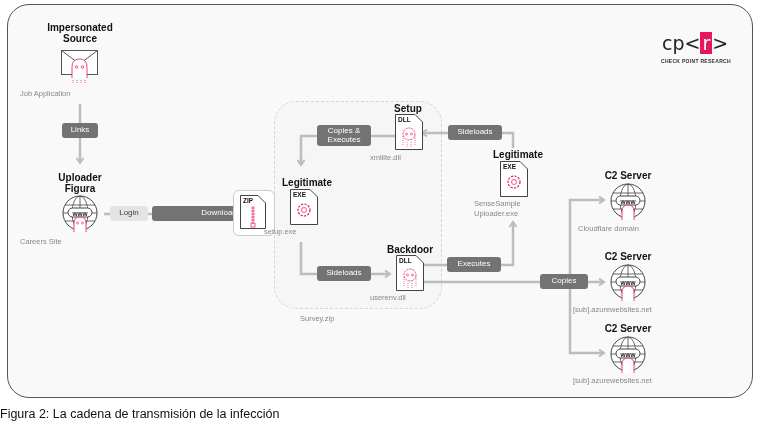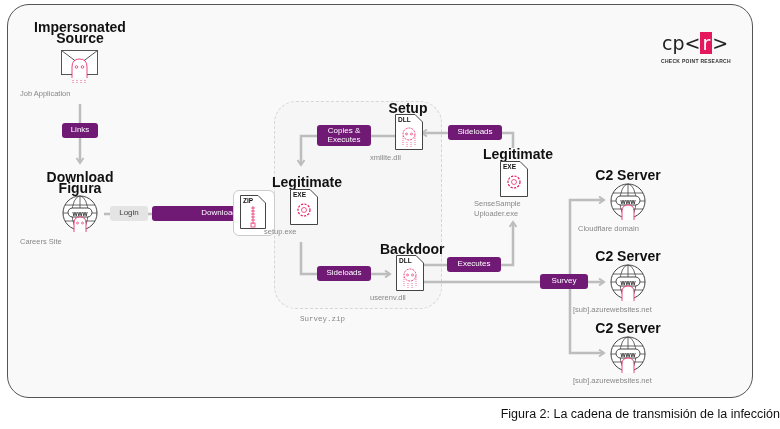--- a/index.html
+++ b/index.html
@@ -1,37 +1,37 @@
 <!DOCTYPE html>
 <html><head>
   <meta charset="utf-8">
   <style>
     html, body { margin: 0; padding: 0; background: #ffffff; }
     body { width: 780px; height: 429px; position: relative; overflow: hidden; font-family: "Liberation Sans", sans-serif; }
     .card { position: absolute; left: 7px; top: 4px; width: 744px; height: 392px; background: #f9f9f9; border: 1px solid #555; border-radius: 22px; }
     .abs { position: absolute; }
-    .title { font-weight: bold; font-size: 14px; color: #111; text-align: center; line-height: 11px; }
+    .title { font-weight: bold; font-size: 10px; color: #111; text-align: center; line-height: 11px; }
     .sub { font-size: 7.5px; color: #888; text-align: left; line-height: 10px; }
-    .pill { position: absolute; background: #701a75; color: #fff; font-size: 8px; border-radius: 3px; text-align: center; line-height: 1.1; display: flex; align-items: center; justify-content: center; }
+    .pill { position: absolute; background: #737373; color: #fff; font-size: 8px; border-radius: 3px; text-align: center; line-height: 1.1; display: flex; align-items: center; justify-content: center; }
     .pill.grey { background: #e4e4e4; color: #444; }
-    .caption { position: absolute; left: 0; width: 780px; top: 407px; text-align: right; font-size: 12.5px; color: #111; }
+    .caption { position: absolute; left: 0; width: 780px; top: 407px; text-align: left; font-size: 12.5px; color: #111; }
     .zone { position: absolute; left: 274px; top: 101px; width: 166px; height: 206px; border: 1px dashed #d6d6d6; border-radius: 22px; background: #f6f6f6; }
     .ziptile { position: absolute; left: 233px; top: 190px; width: 40px; height: 44px; border: 1px solid #ccc; border-radius: 6px; background: #fff; }
     svg.lines { position: absolute; left: 0; top: 0; }
     .logo { position: absolute; left: 662px; top: 32px; font-family: "DejaVu Sans", sans-serif; font-size: 19px; color: #222; letter-spacing: 0px; }
     .logo .r { background: #e6185d; color: #fff; padding: 0 2px; }
     .logo-sub { position: absolute; left: 661px; top: 58px; font-size: 5px; font-weight: bold; color: #333; letter-spacing: 0.3px; }
   </style>
 </head>
 <body>
 
 <div class="card"></div>
 
 <div class="zone"></div>
-<div class="abs sub" style="left:300px;top:314px;width:110px;font-family:Liberation Mono, monospace;">Survey.zip</div>
+<div class="abs sub" style="left:300px;top:314px;width:110px;">Survey.zip</div>
 
 <svg class="lines" width="780" height="429">
   <defs>
     <marker id="ah" markerWidth="8" markerHeight="8" refX="6" refY="4" orient="auto" markerUnits="userSpaceOnUse">
       <path d="M1,0.5 L6,4 L1,7.5" fill="none" stroke="#bdbdbd" stroke-width="2"></path>
     </marker>
   </defs>
   <g stroke="#bdbdbd" stroke-width="2.5" fill="none">
     <path d="M80,104 L80,163" marker-end="url(#ah)"></path>
     <path d="M104,214 L225,214" marker-end="url(#ah)"></path>
@@ -57,21 +57,21 @@
   <path d="M0.5,0.5 L18.5,14 L36.5,0.5" fill="none" stroke="#555"></path>
   <path d="M11,28 L11,17 Q11,9 18.5,9 Q26,9 26,17 L26,28" fill="#fff" stroke="#e6185d" stroke-width="0.8"></path>
   <circle cx="15.5" cy="17" r="1.3" fill="none" stroke="#e6185d" stroke-width="0.7"></circle>
   <circle cx="21.5" cy="17" r="1.3" fill="none" stroke="#e6185d" stroke-width="0.7"></circle>
   <path d="M12,30 L12,33 M16,30 L16,33 M20,30 L20,33 M24,30 L24,33" stroke="#e6185d" stroke-width="0.7" stroke-dasharray="1,1"></path>
 </svg>
 <div class="abs sub" style="left:20px;top:89px;width:120px;">Job Application</div>
 <div class="pill" style="left:62px;top:123px;width:36px;height:15px;">Links</div>
 
 <div class="abs title" style="left:30px;top:172px;width:100px;">
-  <div>Download</div>
+  <div>Uploader</div>
   <div>Figura</div>
 </div>
 <svg class="abs" style="left:61px;top:194px" width="38" height="40">
   <circle cx="19" cy="19" r="17" fill="#fff" stroke="#444" stroke-width="1"></circle>
   <ellipse cx="19" cy="19" rx="8" ry="17" fill="none" stroke="#444" stroke-width="0.8"></ellipse>
   <path d="M4,11 L34,11 M2,19 L36,19 M4,27 L34,27 M19,2 L19,36" stroke="#444" stroke-width="0.8"></path>
   <rect x="7" y="14" width="24" height="9" rx="4.5" fill="#fff" stroke="#444"></rect>
   <text x="19" y="21.5" font-size="6.5" font-weight="bold" text-anchor="middle" fill="#222" font-family="Liberation Sans, sans-serif">www</text>
   <path d="M13,38 L13,29 Q13,23 19,23 Q25,23 25,29 L25,38" fill="#fff" stroke="#e6185d" stroke-width="0.8"></path>
   <circle cx="16.5" cy="29" r="1" fill="none" stroke="#e6185d" stroke-width="0.6"></circle>
@@ -133,21 +133,21 @@
   <text x="3" y="8" font-size="6.5" font-weight="bold" fill="#111" font-family="Liberation Sans, sans-serif">EXE</text>
   <circle cx="14" cy="21" r="6" fill="none" stroke="#e6185d" stroke-width="1.2" stroke-dasharray="2.2,1.3"></circle>
   <circle cx="14" cy="21" r="2.5" fill="none" stroke="#e6185d" stroke-width="0.7"></circle>
 </svg>
 <div class="abs sub" style="left:474px;top:199px;width:88px;">
   <div>SenseSample</div>
   <div>Uploader.exe</div>
 </div>
 <div class="pill" style="left:448px;top:125px;width:54px;height:15px;">Sideloads</div>
 <div class="pill" style="left:447px;top:257px;width:54px;height:15px;">Executes</div>
-<div class="pill" style="left:540px;top:274px;width:48px;height:15px;">Survey</div>
+<div class="pill" style="left:540px;top:274px;width:48px;height:15px;">Copies</div>
 
 <div class="abs title" style="left:588px;top:170px;width:80px;">C2 Server</div>
 <svg class="abs" style="left:609px;top:182px" width="38" height="40">
   <circle cx="19" cy="19" r="17" fill="#fff" stroke="#444"></circle>
   <ellipse cx="19" cy="19" rx="8" ry="17" fill="none" stroke="#444" stroke-width="0.8"></ellipse>
   <path d="M4,11 L34,11 M2,19 L36,19 M4,27 L34,27 M19,2 L19,36" stroke="#444" stroke-width="0.8"></path>
   <rect x="7" y="14" width="24" height="9" rx="4.5" fill="#fff" stroke="#444"></rect>
   <text x="19" y="21.5" font-size="6.5" font-weight="bold" text-anchor="middle" fill="#222" font-family="Liberation Sans, sans-serif">www</text>
   <path d="M13,38 L13,29 Q13,23 19,23 Q25,23 25,29 L25,38" fill="#fff" stroke="#e6185d" stroke-width="0.8"></path>
 </svg>

